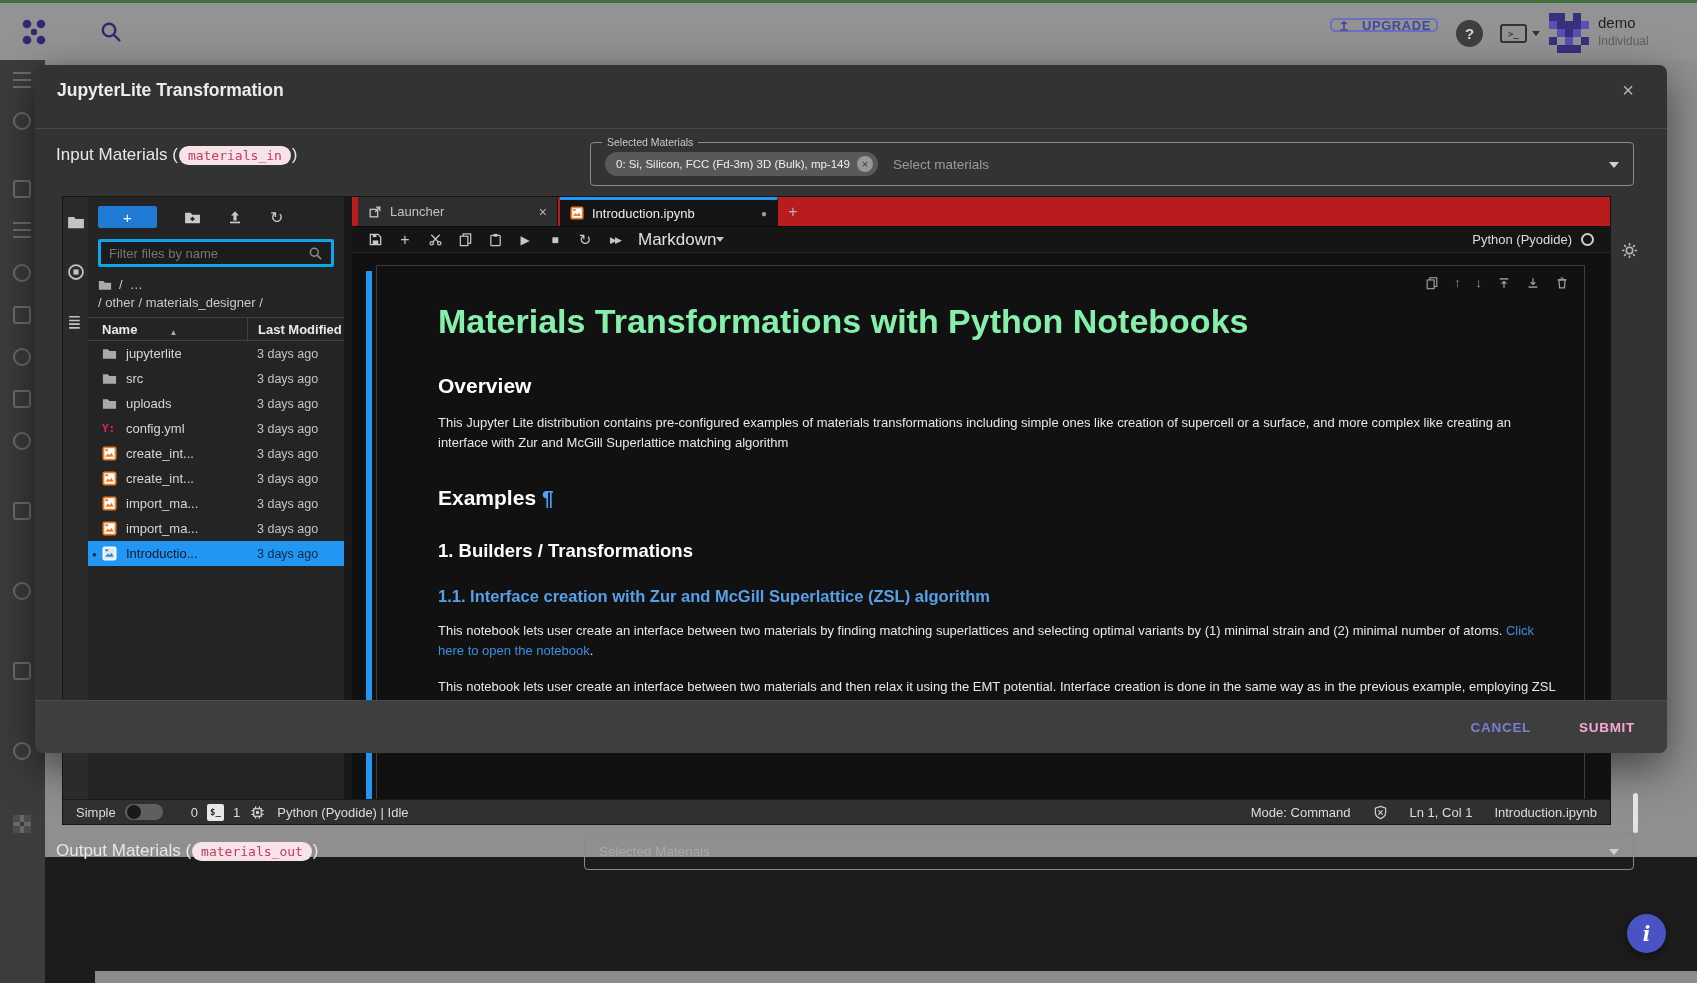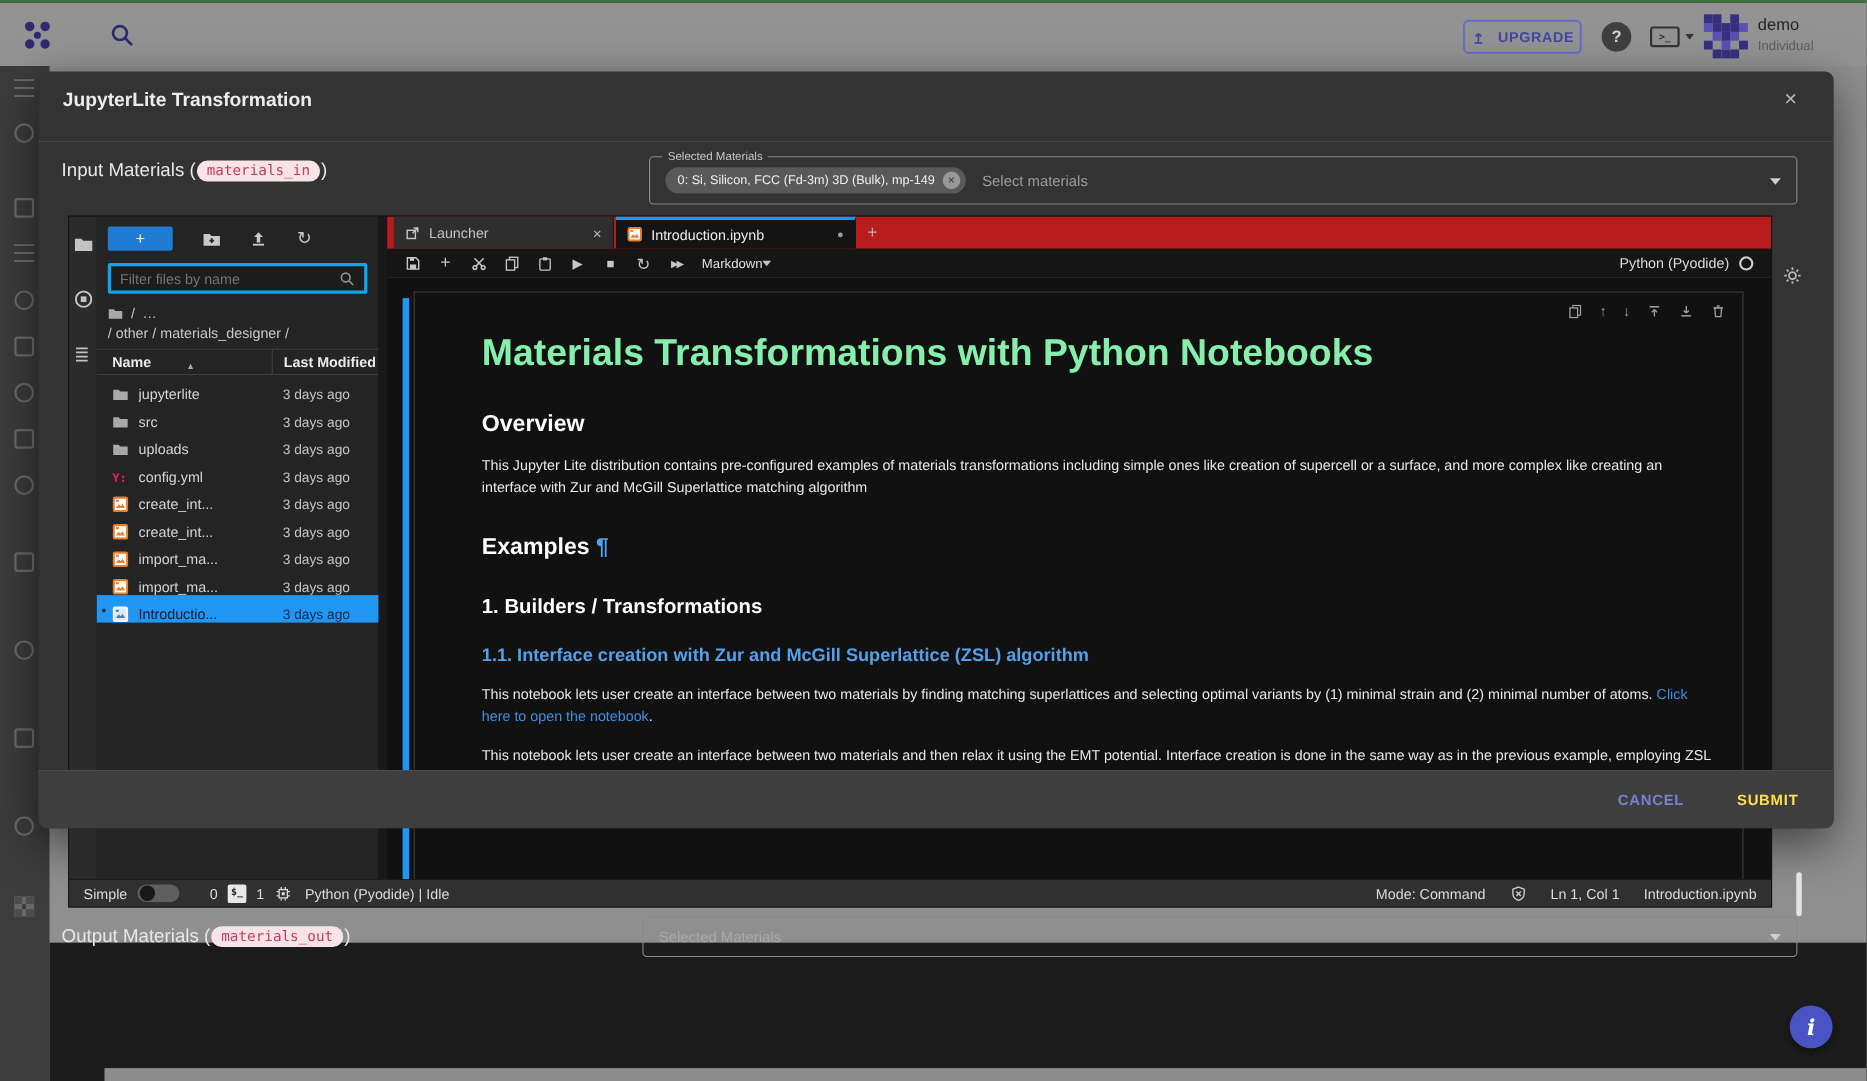--- a/index.html
+++ b/index.html
@@ -5,21 +5,21 @@
   *{box-sizing:border-box;margin:0;padding:0}
   html,body{width:1697px;height:983px}
   body{position:relative;overflow:hidden;background:#8f8f8f;font-family:"Liberation Sans",sans-serif;-webkit-font-smoothing:antialiased}
   svg{display:block}
 
   
   .topline{position:absolute;left:0;top:0;width:100%;height:3px;background:#3e7040}
   .topbar{position:absolute;left:0;top:3px;width:100%;height:57px;background:#939393}
   .brand-logo{position:absolute;left:18px;top:13px;width:32px;height:32px}
   .search-btn{position:absolute;left:99px;top:17px;width:24px;height:24px;color:#2e2a72}
-  .upgrade-btn{position:absolute;left:1330px;top:15px;width:108px;height:31px;border:2px solid #6a6fc0;border-radius:5px;color:#41469f;font-weight:bold;font-size:13px;letter-spacing:.6px;display:flex;align-items:center;justify-content:center;gap:11px;background:transparent}
+  .upgrade-btn{position:absolute;left:1330px;top:15px;width:108px;height:14px;border:2px solid #6a6fc0;border-radius:5px;color:#41469f;font-weight:bold;font-size:13px;letter-spacing:.6px;display:flex;align-items:center;justify-content:center;gap:11px;background:transparent}
   .help-btn{position:absolute;left:1456px;top:17px;width:27px;height:27px;border-radius:50%;background:#3f3f3f;color:#d8d8d8;font-weight:bold;font-size:15px;display:flex;align-items:center;justify-content:center}
   .term-select{position:absolute;left:1500px;top:21px;display:flex;align-items:center;gap:5px;color:#2f2f2f}
   .term-box{width:27px;height:19px;border:2px solid #333;border-radius:3px;font:bold 9px "DejaVu Sans Mono",monospace;color:#333;display:flex;align-items:center;justify-content:center}
   .tri-dn{width:0;height:0;border:4px solid transparent;border-top:5px solid #333;transform:translateY(2px)}
   .avatar{position:absolute;left:1549px;top:10px;width:40px;height:40px}
   .avatar::before{content:"";position:absolute;width:8px;height:8px;background:#38307e;
     box-shadow:8px 0 #38307e,24px 0 #38307e,0 8px #5a50b5,8px 8px #38307e,16px 8px #38307e,24px 8px #38307e,32px 8px #5a50b5,
     8px 16px #5a50b5,16px 16px #38307e,24px 16px #5a50b5,0 24px #38307e,16px 24px #5a50b5,32px 24px #38307e,
     8px 32px #38307e,16px 32px #38307e,24px 32px #38307e}
   .user-name{position:absolute;left:1598px;top:11px;font-size:15px;color:#222;font-weight:500}
@@ -47,21 +47,21 @@
   .selfield-legend{position:absolute;top:-7px;left:11px;background:#333;padding:0 5px;font-size:10.5px;color:#c9c9c9}
   .mchip{background:#595959;border-radius:12px;height:24px;display:flex;align-items:center;padding:0 5px 0 11px;color:#efefef;font-size:11.5px;gap:7px;white-space:nowrap}
   .mchip-x{width:16px;height:16px;border-radius:50%;background:#989898;color:#3a3a3a;font-size:11px;display:flex;align-items:center;justify-content:center}
   .sel-ph{margin-left:15px;color:#9b9b9b;font-size:13.5px}
   .field-caret{margin-left:auto;width:0;height:0;border:5px solid transparent;border-top:6px solid #cfcfcf;transform:translateY(3px)}
   .modal-gear{position:absolute;left:1586px;top:177px;color:#b9b9b9}
   .modal-scroll{position:absolute;left:1598px;top:728px;width:5px;height:40px;border-radius:3px;background:#e3e3e3}
   .out-select{position:absolute;left:549px;top:768px;width:1050px;height:37px;border:1px solid #8a8a8a;border-radius:4px;display:flex;align-items:center;padding:0 14px;color:#a9a9a9;font-size:13.5px}
   .modal-footer{position:absolute;left:0;bottom:0;width:100%;height:53px;background:#3e3e3e;border-top:1px solid #4d4d4d;border-radius:0 0 8px 8px;display:flex;align-items:center;justify-content:flex-end;gap:48px;padding-right:32px}
   .btn-cancel{color:#7b7fd4;font-weight:bold;font-size:13.5px;letter-spacing:.7px}
-  .btn-submit{color:#fde047;font-weight:bold;font-size:13.5px;letter-spacing:.7px}
+  .btn-submit{color:#f9a8d4;font-weight:bold;font-size:13.5px;letter-spacing:.7px}
   .fab{position:absolute;left:1627px;top:914px;width:39px;height:39px;border-radius:50%;background:#4a53c3;color:#fff;display:flex;align-items:center;justify-content:center;font:italic bold 20px "DejaVu Serif",serif;box-shadow:0 3px 10px rgba(0,0,0,.45);z-index:6}
 
   
   .jlab{position:absolute;left:27px;top:131px;width:1549px;height:629px;background:#1e1e1e;border:1px solid #141414;display:flex;flex-direction:column}
   .menubar{height:27px;background:#262626;border-bottom:1px solid #101010;display:flex;align-items:center;padding-left:9px;flex:none}
   .bulb{width:16px;height:16px;border-radius:50%;background:radial-gradient(circle at 50% 40%,#ffe06e 0 60%,#f2b93c 100%);margin-right:6px;position:relative}
   .bulb::after{content:"";position:absolute;left:6px;top:4px;width:4px;height:7px;border-left:1.5px solid #8a6d1d;border-right:1.5px solid #8a6d1d}
   .menu-item{padding:0 13px;font-size:13.5px;color:#dcdcdc;line-height:26px}
   .jl-body{flex:1;display:flex;min-height:0}
   .actbar{width:25px;background:#2b2b2b;display:flex;flex-direction:column;align-items:center;padding-top:16px;gap:32px;flex:none}
@@ -71,40 +71,40 @@
   .newbtn{width:59px;height:22px;background:#1f7bd4;border-radius:2px;color:#fff;font-size:15px;display:flex;align-items:center;justify-content:center;margin-right:27px}
   .fp-act-ico{width:18px;margin-right:25px;color:#c9c9c9}
   .filterbox{margin:9px 10px 4px;height:28px;border:3px solid #0ea5e9;background:#1c1c1c;border-radius:2px;display:flex;align-items:center;padding:0 8px;color:#8d8d8d}
   .filterbox input{flex:1;background:none;border:none;outline:none;color:#ccc;font-size:13px;font-family:"Liberation Sans",sans-serif}
   .crumbs{padding:6px 10px 0;color:#c9c9c9;font-size:13px;display:flex;align-items:center;gap:7px}
   .crumbs2{padding:3px 10px 7px;color:#c9c9c9;font-size:13px}
   .fp-head{height:24px;border-top:1px solid #3f3f3f;border-bottom:1px solid #3f3f3f;display:flex;align-items:center;font-size:13px;color:#eaeaea;font-weight:bold;flex:none}
   .col-name{width:159px;padding-left:14px;display:flex;align-items:flex-end}
   .sort-caret{font-size:8px;color:#aaa;margin-left:32px}
   .col-mod{flex:1;height:100%;display:flex;align-items:center;border-left:1px solid #3f3f3f;padding-left:10px}
-  .fp-row{height:25px;display:flex;align-items:flex-end;font-size:13px;color:#d6d6d6;position:relative}
+  .fp-row{height:25px;display:flex;align-items:center;font-size:13px;color:#d6d6d6;position:relative}
   .fp-row .ri{width:16px;margin-left:14px;margin-right:8px;flex:none}
   .fp-row .rn{width:121px;white-space:nowrap;overflow:hidden}
   .fp-row .rm{padding-left:10px;color:#c4c4c4;font-size:12.5px}
   .fp-row.sel{background:#2196f3;color:#0d1726}
   .fp-row.sel .rm{color:#0d2a44}
   .open-dot{position:absolute;left:4px;top:9px;font-size:8px;color:#16293f}
   .yml-ico{font:bold 11px "DejaVu Sans Mono",monospace;color:#e91e63}
   .splitter{width:8px;background:#191919;flex:none}
   .main{flex:1;display:flex;flex-direction:column;background:#111;min-width:0}
   .tabbar{height:30px;background:#b91c1c;display:flex;align-items:flex-end;border-bottom:1px solid #0c0c0c;flex:none}
   .tab{height:29px;display:flex;align-items:center;padding:0 10px;font-size:13px;color:#c3c3c3;background:#2e2e2e;border-right:1px solid #151515;gap:8px}
   .tab.inactive{width:200px;margin-left:6px}
   .tab.active{width:218px;background:#141414;color:#ececec;border-top:3px solid #2196f3;margin-left:2px}
   .tab-close{margin-left:auto;color:#b5b5b5;font-size:14px}
   .tab-dot{margin-left:auto;color:#9e9e9e;font-size:10px}
   .addtab{width:30px;height:29px;display:flex;align-items:center;justify-content:center;color:#b5b5b5;font-size:16px}
   .nbtoolbar{height:26px;background:#151515;border-bottom:1px solid #2a2a2a;display:flex;align-items:center;padding:0 8px;flex:none}
   .tbico{width:30px;display:flex;justify-content:center;color:#c6c6c6;font-size:12px}
-  .tb-md{font-size:12px;color:#e0e0e0;margin-left:8px;display:flex;align-items:center;gap:0}
+  .tb-md{font-size:17px;color:#e0e0e0;margin-left:8px;display:flex;align-items:center;gap:0}
   .md-caret{width:0;height:0;border:4px solid transparent;border-top:5px solid #c6c6c6;transform:translateY(2px)}
   .kernel-right{margin-left:auto;display:flex;align-items:center;gap:9px;color:#dcdcdc;font-size:13px;padding-right:8px}
   .kcirc{width:13px;height:13px;border:2px solid #cfcfcf;border-radius:50%}
   .content{flex:1;position:relative;background:#111;overflow:hidden}
   .cellbar{position:absolute;left:14px;top:18px;bottom:-8px;width:6px;background:#2196f3}
   .cell{position:absolute;left:24px;right:25px;top:12px;bottom:-2px;border:1px solid #3d3d3d;padding:14px 26px 0 61px}
   .celltools{position:absolute;top:9px;right:15px;display:flex;gap:15px;color:#9f9f9f;align-items:center;font-size:13px}
   .nb-h1{font-size:34px;font-weight:bold;color:#86efac;margin-top:22px}
   .nb-h2{font-size:21px;font-weight:bold;color:#fff;margin-top:33px}
   .nb-h3{font-size:18.5px;font-weight:bold;color:#fff;margin-top:30px}

